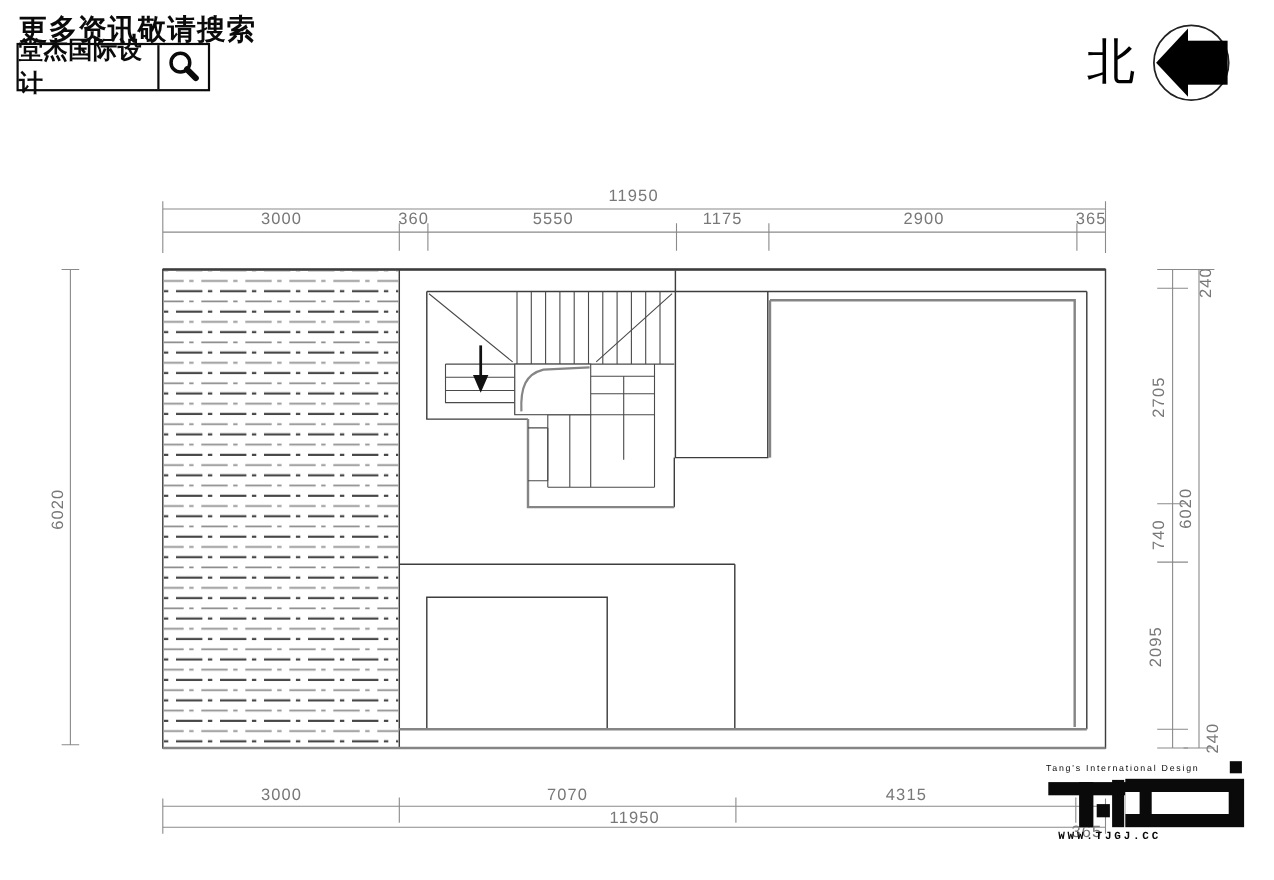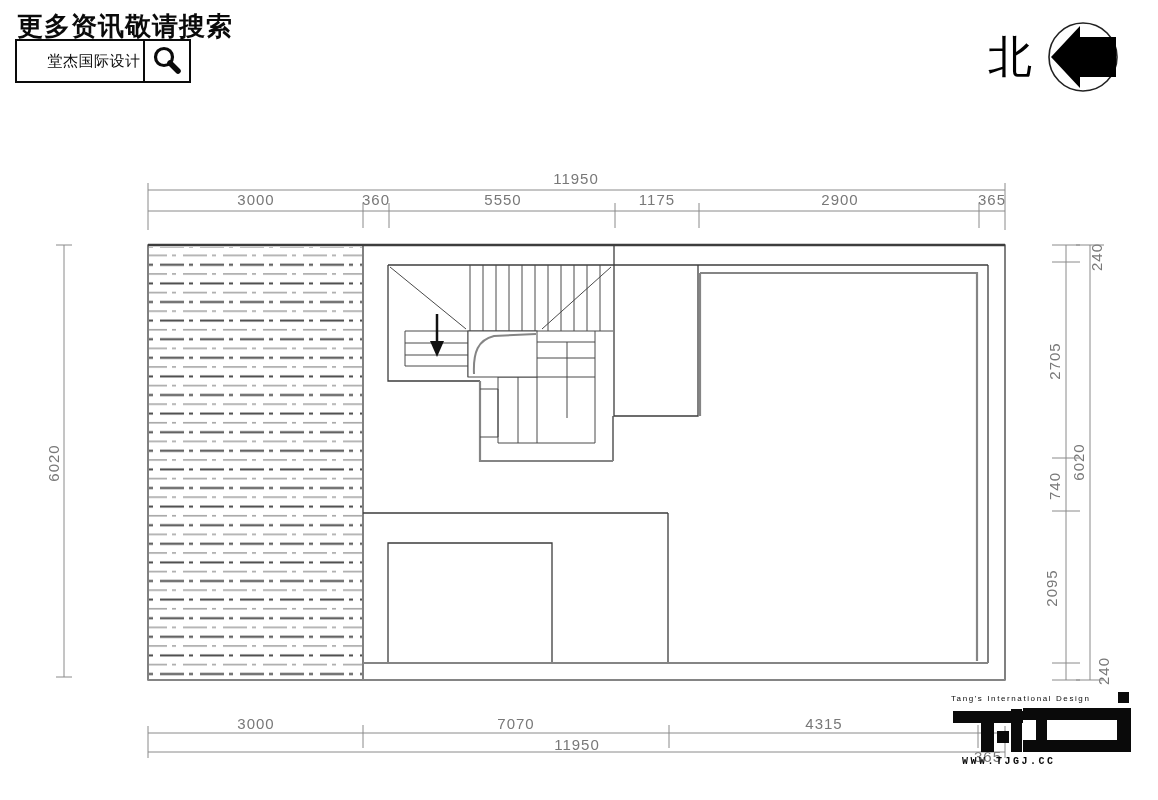--- a/index.html
+++ b/index.html
@@ -20,21 +20,21 @@
   .search-hint{
     position:absolute;left:17px;top:9px;z-index:3;
     font-size:26px;font-weight:700;color:#0a0a0a;letter-spacing:1px;
   }
   .brand-box{
     position:absolute;left:15px;top:39px;z-index:3;width:172px;height:40px;
     border:2px solid #0a0a0a;display:flex;align-items:stretch;background:#fff;
   }
   .brand-name{
     flex:1;display:flex;align-items:center;justify-content:center;
-    font-size:15px;font-weight:400;color:#0a0a0a;letter-spacing:0.5px;padding-left:28px;
+    font-size:22px;font-weight:700;color:#0a0a0a;letter-spacing:0.5px;
   }
   .brand-divider{width:2px;background:#0a0a0a;}
   .brand-search{width:44px;display:flex;align-items:center;justify-content:center;}
   
   .north{position:absolute;left:988px;top:18px;z-index:3;display:flex;align-items:center;}
   .north-label{font-size:44px;color:#000;font-family:"DejaVu Sans","Liberation Sans",sans-serif;line-height:78px;}
   .north-arrow{margin-left:14px;}
   
   .f-brand{
     position:absolute;left:951px;top:694px;z-index:3;width:166px;

